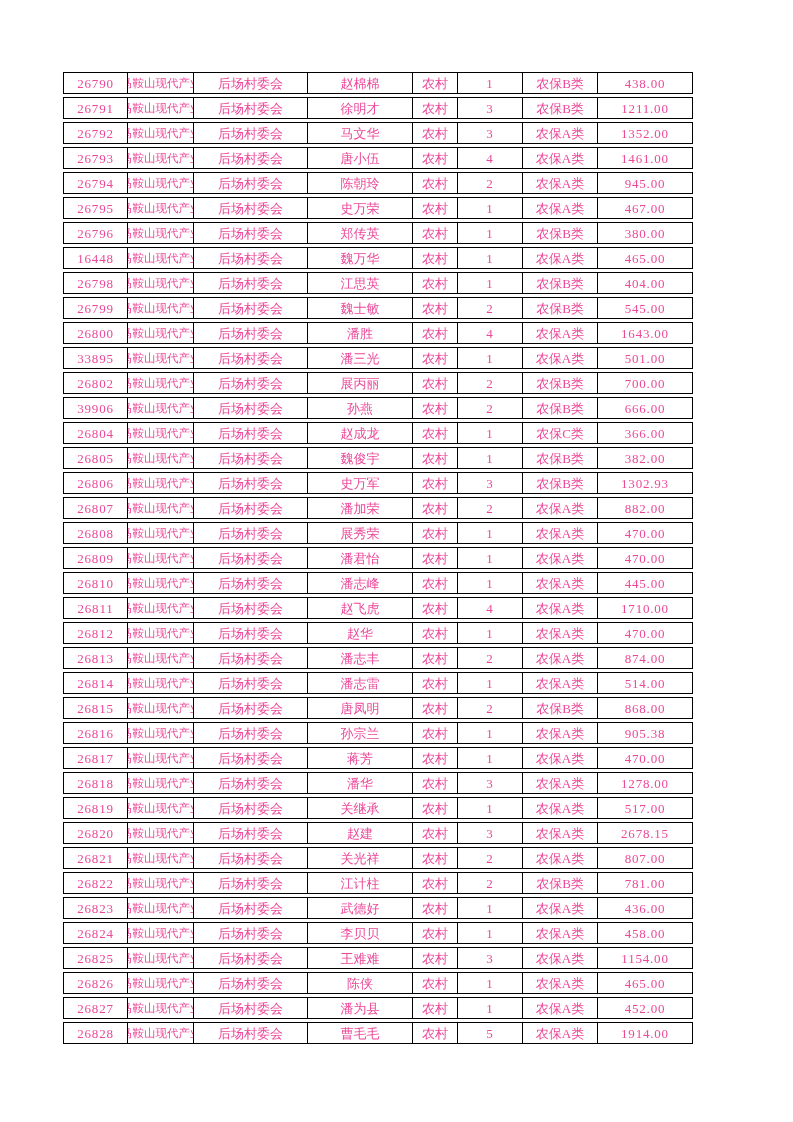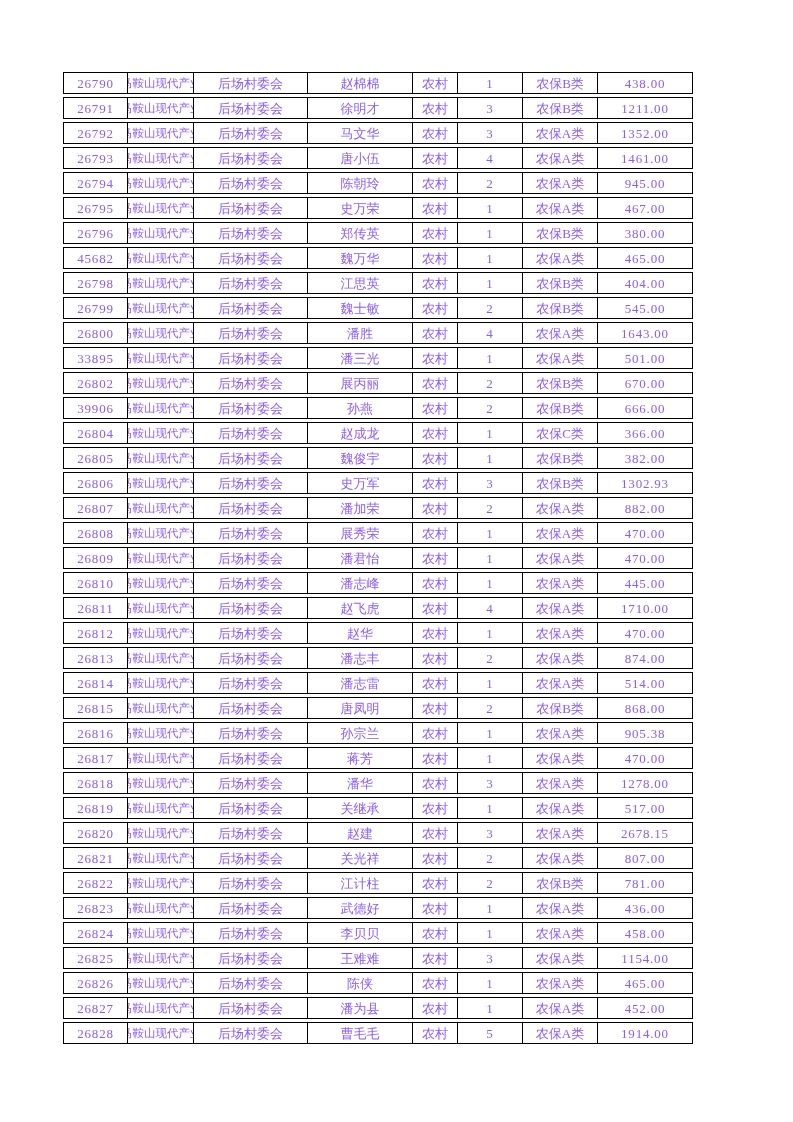--- a/index.html
+++ b/index.html
@@ -6,21 +6,21 @@
     margin: 0;
     padding: 0;
     background: #e8e8e8;
   }
   .page {
     position: relative;
     width: 793px;
     height: 1122px;
     background: #ffffff;
     font-family: "Liberation Serif", "DejaVu Serif", serif;
-    color: #8b5cf6;
+    color: #ec4899;
     overflow: hidden;
   }
   table.sheet {
     position: absolute;
     left: 63px;
     top: 69px;
     width: 630px;
     table-layout: fixed;
     border-collapse: separate;
     border-spacing: 0 3px;
@@ -146,21 +146,21 @@
           <td class="cell-id">26796</td>
           <td class="cell-org"><div class="org-inner">马鞍山现代产业园</div></td>
           <td class="cell-committee">后场村委会</td>
           <td class="cell-name">郑传英</td>
           <td class="cell-type">农村</td>
           <td class="cell-count">1</td>
           <td class="cell-category">农保B类</td>
           <td class="cell-amount">380.00</td>
         </tr>
         <tr>
-          <td class="cell-id">45682</td>
+          <td class="cell-id">16448</td>
           <td class="cell-org"><div class="org-inner">马鞍山现代产业园</div></td>
           <td class="cell-committee">后场村委会</td>
           <td class="cell-name">魏万华</td>
           <td class="cell-type">农村</td>
           <td class="cell-count">1</td>
           <td class="cell-category">农保A类</td>
           <td class="cell-amount">465.00</td>
         </tr>
         <tr>
           <td class="cell-id">26798</td>
@@ -203,21 +203,21 @@
           <td class="cell-amount">501.00</td>
         </tr>
         <tr>
           <td class="cell-id">26802</td>
           <td class="cell-org"><div class="org-inner">马鞍山现代产业园</div></td>
           <td class="cell-committee">后场村委会</td>
           <td class="cell-name">展丙丽</td>
           <td class="cell-type">农村</td>
           <td class="cell-count">2</td>
           <td class="cell-category">农保B类</td>
-          <td class="cell-amount">670.00</td>
+          <td class="cell-amount">700.00</td>
         </tr>
         <tr>
           <td class="cell-id">39906</td>
           <td class="cell-org"><div class="org-inner">马鞍山现代产业园</div></td>
           <td class="cell-committee">后场村委会</td>
           <td class="cell-name">孙燕</td>
           <td class="cell-type">农村</td>
           <td class="cell-count">2</td>
           <td class="cell-category">农保B类</td>
           <td class="cell-amount">666.00</td>

